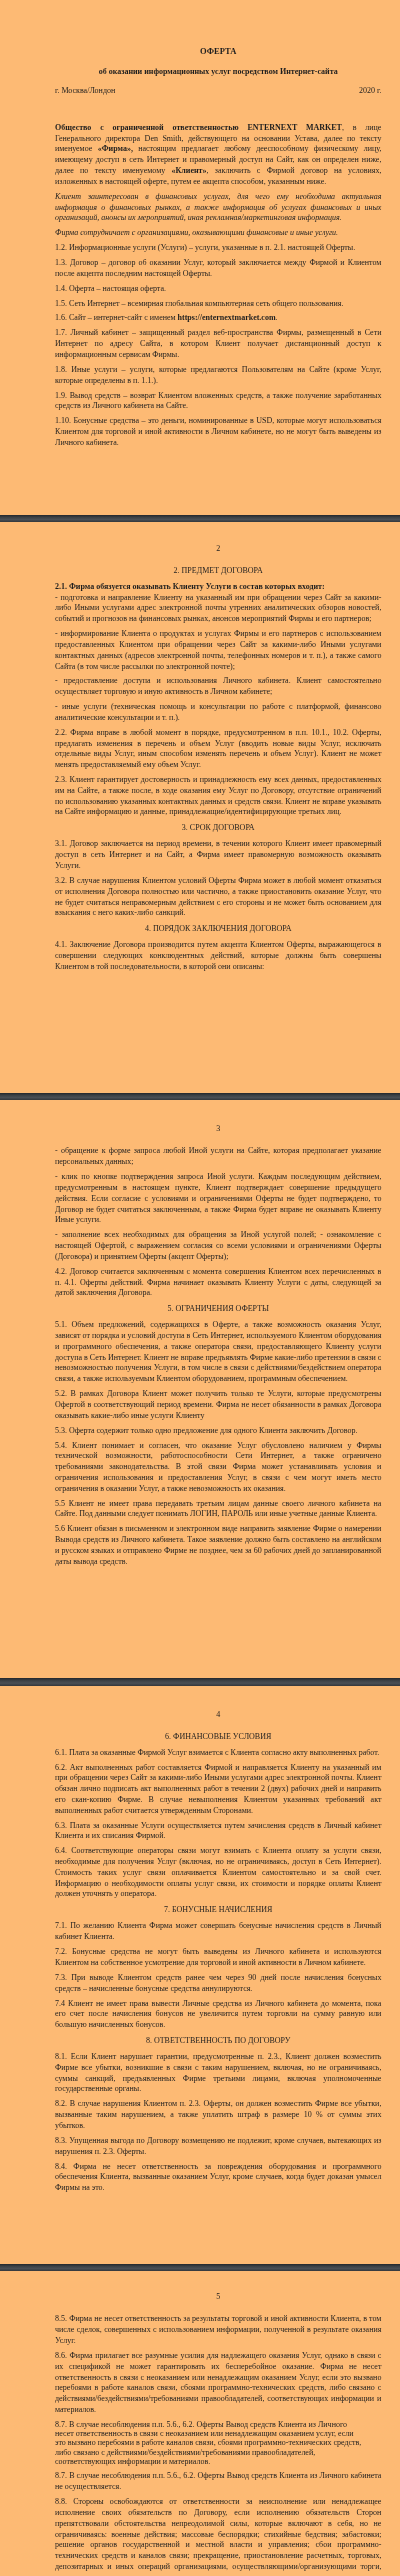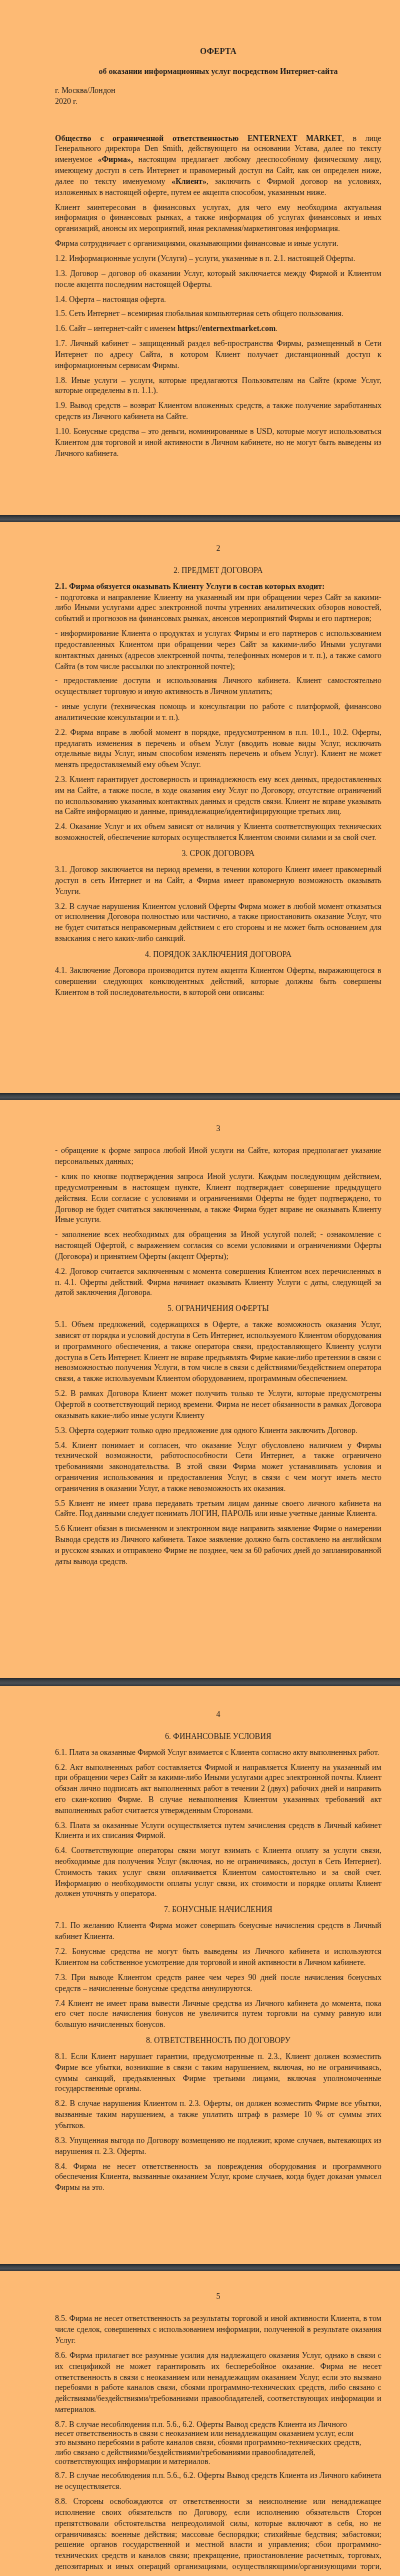--- a/index.html
+++ b/index.html
@@ -4,27 +4,27 @@
 <style>
   html,body{margin:0;padding:0;background:#ffffff;}
   body{width:401px;font-family:"Liberation Serif","DejaVu Serif",serif;color:#1e1e1e;}
   #doc{width:401px;background:#fffffe;}
   .page{box-sizing:border-box;padding-left:55px;padding-right:19.6px;overflow:hidden;background:#fdba74;
         font-size:8px;line-height:10.8px;}
   .page-separator{height:7.2px;background:linear-gradient(180deg,#24282c 0%,#3d4246 35%,#4a4f54 65%,#33373b 100%);
         box-shadow:0 2.6px 0 0 #ffffff,0 3.1px 0 0 #e9e9e9;}
   .doc-title{text-align:center;font-weight:bold;font-size:8.5px;margin:0 0 10.3px 0;}
   .doc-subtitle{text-align:center;font-weight:bold;margin:0 0 8.2px 0;}
-  .dateline{display:flex;justify-content:space-between;margin:0 0 0 0;flex-direction:column;}
+  .dateline{display:flex;justify-content:space-between;margin:0 0 0 0;}
   .spacer{width:100%;}
   .page-number{text-align:center;margin:0 0 11.3px 0;}
   .section-heading{text-align:center;margin:5.2px 0 5.2px 0;}
   .para{margin:0 0 4.1px 0;text-align:justify;}
   .para-tight{margin:0;text-align:justify;font-weight:bold;}
-  .para-italic{margin:0 0 4.1px 0;text-align:justify;}
+  .para-italic{margin:0 0 4.1px 0;text-align:justify;font-style:italic;}
   .glitch-line{margin:0;text-align:justify;line-height:9.3px;}
   b{font-weight:bold;}
 </style>
 </head>
 <body>
 
 <main id="doc">
     <section class="page" style="height: 515px; padding-top: 46px;">
       <div class="doc-title">ОФЕРТА</div>
       <div class="doc-subtitle">об оказании информационных услуг посредством Интернет-сайта</div>
@@ -46,25 +46,24 @@
       <div class="para">1.9. Вывод средств – возврат Клиентом вложенных средств, а также получение заработанных средств из Личного кабинета на Сайте.</div>
       <div class="para">1.10. Бонусные  средства  –  это деньги, номинированные в USD, которые могут использоваться Клиентом для торговой и иной активности в Личном кабинете, но не могут быть выведены из Личного кабинета.</div>
     </section>
     <div class="page-separator"></div>
     <section class="page" style="height: 571px; padding-top: 21.6px;">
       <div class="page-number">2</div>
       <div class="section-heading">2. ПРЕДМЕТ ДОГОВОРА</div>
       <div class="para-tight">2.1. Фирма обязуется оказывать Клиенту Услуги в состав которых входит:</div>
       <div class="para">- подготовка и направление Клиенту на указанный им при обращении через Сайт за какими-либо Иными услугами адрес электронной почты утренних аналитических обзоров новостей, событий и прогнозов на финансовых рынках, анонсов мероприятий Фирмы и его партнеров;</div>
       <div class="para">- информирование Клиента о продуктах и услугах Фирмы и его партнеров с использованием предоставленных Клиентом при обращении через Сайт за какими-либо Иными услугами контактных данных (адресов электронной почты, телефонных номеров и т. п.), а также самого Сайта (в том числе рассылки по электронной почте);</div>
-      <div class="para">- предоставление доступа и использования Личного кабинета. Клиент самостоятельно осуществляет торговую и иную активность в Личном уплатить;</div>
+      <div class="para">- предоставление доступа и использования Личного кабинета. Клиент самостоятельно осуществляет торговую и иную активность в Личном кабинете;</div>
       <div class="para">- иные услуги (техническая помощь и консультации по работе с платформой, финансово аналитические консультации и т. п.).</div>
       <div class="para">2.2. Фирма вправе в любой момент в порядке, предусмотренном в п.п. 10.1., 10.2. Оферты, предлагать изменения в перечень и объем Услуг (вводить новые виды Услуг, исключать отдельные виды Услуг, иным способом изменять перечень и объем Услуг). Клиент не может менять предоставляемый ему объем Услуг.</div>
       <div class="para">2.3. Клиент гарантирует достоверность и принадлежность ему всех данных, предоставленных им на Сайте, а также после, в ходе оказания ему Услуг по Договору, отсутствие ограничений по использованию указанных контактных данных и средств связи. Клиент не вправе указывать на Сайте информацию и данные, принадлежащие/идентифицирующие третьих лиц.</div>
-      <div class="para">2.4. Оказание Услуг и их объем зависят от наличия у Клиента соответствующих технических возможностей, обеспечение которых осуществляется Клиентом своими силами и за свой счет.</div>
       <div class="section-heading">3. СРОК ДОГОВОРА</div>
       <div class="para">3.1. Договор заключается на период времени, в течении которого Клиент имеет правомерный доступ в сеть Интернет и на Сайт, а Фирма имеет правомерную возможность оказывать Услуги.</div>
       <div class="para">3.2. В случае нарушения Клиентом условий Оферты Фирма может в любой момент отказаться от исполнения Договора полностью или частично, а также приостановить оказание Услуг, что не будет считаться неправомерным действием с его стороны и не может быть основанием для взыскания с него каких-либо санкций.</div>
       <div class="section-heading">4. ПОРЯДОК ЗАКЛЮЧЕНИЯ ДОГОВОРА</div>
       <div class="para">4.1. Заключение Договора производится путем акцепта Клиентом Оферты, выражающегося в совершении следующих конклюдентных действий, которые должны быть совершены Клиентом в той последовательности, в которой они описаны:</div>
     </section>
     <div class="page-separator"></div>
     <section class="page" style="height: 578px; padding-top: 24px;">
       <div class="page-number">3</div>
       <div class="para">- обращение к форме запроса любой Иной услуги на Сайте, которая предполагает указание персональных данных;</div>

